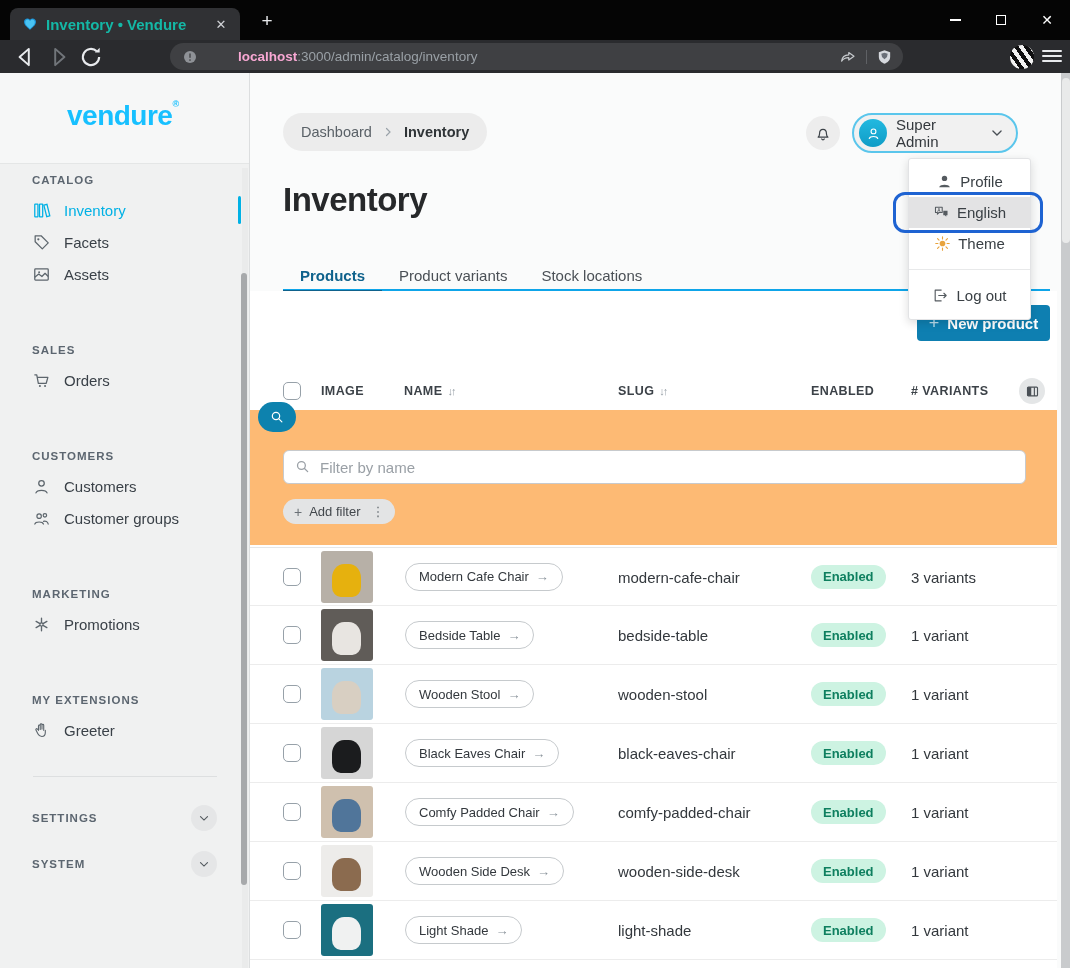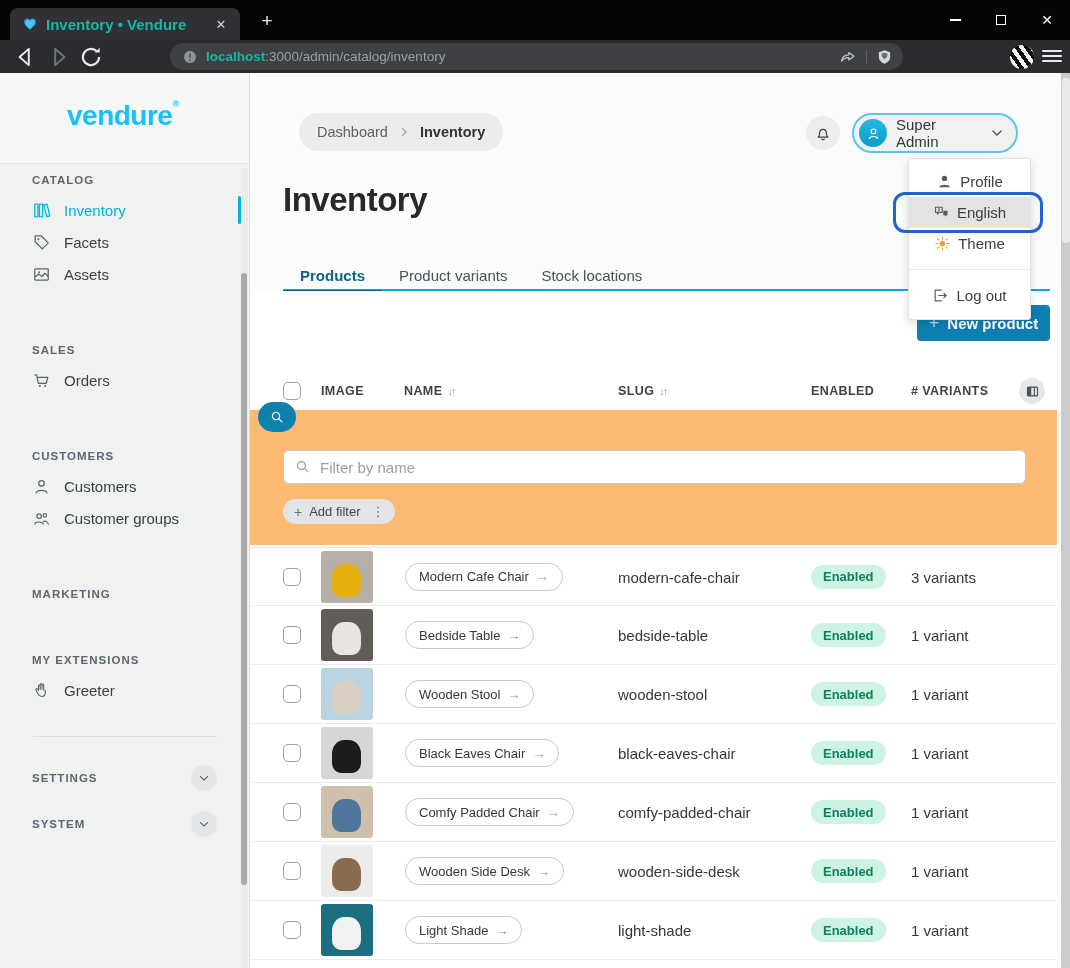--- a/index.html
+++ b/index.html
@@ -15,21 +15,21 @@
   .wctrl { position:absolute; right:0; top:0; height:40px; display:flex; }
   .wbtn { width:46px; height:40px; display:flex; align-items:center; justify-content:center; color:#fff; }
   .wbtn .bar { width:11px; height:1.5px; background:#fff; }
   .wbtn .sq { width:10px; height:10px; border:1.5px solid #fff; }
   .wbtn.close { font-size:14px; }
 
   .navbar { position:absolute; left:0; top:40px; width:1070px; height:33px; background:#2a2b2e; }
   .navbtn { position:absolute; top:4px; width:26px; height:26px; display:flex; align-items:center; justify-content:center; }
   .addrbar { position:absolute; left:170px; top:3px; width:733px; height:27px; background:#3f4043; border-radius:14px; display:flex; align-items:center; padding:0 10px 0 12px; }
   .url { font-size:13.5px; color:#9aa0a6; margin-left:8px; flex:1; white-space:nowrap; }
-  .url b { color:#14b8a6; font-weight:bold; }
+  .url b { color:#f9a8d4; font-weight:bold;margin-left:32px; }
   .addr-right { display:flex; align-items:center; gap:9px; }
   .vdiv { width:1px; height:14px; background:#5f6165; }
   .avatar-stripe { position:absolute; right:36px; top:5px; width:24px; height:24px; border-radius:50%;
     background:repeating-linear-gradient(55deg,#0f0f10 0 4px,#f2f2f2 4px 8px); }
   .hamb { position:absolute; right:8px; top:6px; width:20px; height:20px; display:flex; flex-direction:column; justify-content:center; gap:3px; }
   .hamb i { display:block; height:2.2px; background:#e8eaed; border-radius:1px; }
 
   
   .app { position:absolute; left:0; top:73px; width:1070px; height:895px; display:flex; background:#fafbfb; }
 
@@ -48,21 +48,21 @@
   .side-divider { margin:30px 32px 0 33px; border:none; border-top:1px solid #dddfe0; }
   .collapse-row { margin:24px 32px 0 32px; height:34px; display:flex; align-items:center; justify-content:space-between; }
   .collapse-row + .collapse-row { margin-top:12px; }
   .collapse-label { font-size:11.5px; letter-spacing:1px; color:#5c6670; font-weight:bold; }
   .chev-btn { width:26px; height:26px; border-radius:50%; background:#e5e6e7; display:flex; align-items:center; justify-content:center; color:#555b60; }
   .side-scroll { position:absolute; right:1px; top:95px; width:6px; bottom:0; background:#eaebeb; }
   .side-thumb { position:absolute; right:1px; top:105px; width:6px; height:612px; background:#a7a9ab; border-radius:3px; }
 
   
   .main { position:relative; flex:1; height:100%; background:#fafbfb; overflow:hidden; }
-  .crumb { position:absolute; left:49px; top:40px; height:38px; background:#ececec; border-radius:19px; display:flex; align-items:center; gap:10px; padding:0 18px; }
+  .crumb { position:absolute; left:33px; top:40px; height:38px; background:#ececec; border-radius:19px; display:flex; align-items:center; gap:10px; padding:0 18px; }
   .crumb-root { font-size:14.5px; color:#5a6167; }
   .crumb-cur { font-size:14.5px; color:#2f3437; font-weight:bold; }
   .crumb-sep { color:#9aa2a9; width:12px; height:12px; }
   .bell-btn { position:absolute; left:556px; top:43px; width:34px; height:34px; border-radius:50%; background:#ededed; display:flex; align-items:center; justify-content:center; color:#3c4248; }
   .user-pill { position:absolute; left:602px; top:40px; width:166px; height:40px; background:#f1f1f1; border:2px solid #5ac6ec; border-radius:21px; display:flex; align-items:center; padding:0 12px 0 5px; gap:9px; }
   .user-avatar { width:28px; height:28px; border-radius:50%; background:linear-gradient(180deg,#23b9e0,#0f9cc6); display:flex; align-items:center; justify-content:center; color:#fff; }
   .user-name { font-size:15px; color:#33383d; flex:1; }
   .user-chev { color:#4a5056; width:14px; height:14px; }
 
   .page-title { position:absolute; left:33px; top:108px; font-size:33px; font-weight:600; letter-spacing:-0.5px; color:#26282a; }
@@ -257,20 +257,29 @@
               <svg viewBox="0 0 24 24">
                 <circle cx="9" cy="9" r="2.8" fill="none" stroke="currentColor" stroke-width="1.5"></circle>
                 <circle cx="16.3" cy="8" r="2.2" fill="none" stroke="currentColor" stroke-width="1.5"></circle>
                 <path d="M3.5 19c.9-3.4 10.1-3.4 11 0" fill="none" stroke="currentColor" stroke-width="1.5" stroke-linecap="round"></path>
                 <path d="M14.5 15.6c2.8-.8 5.3.5 6 3.4" fill="none" stroke="currentColor" stroke-width="1.5" stroke-linecap="round"></path>
               </svg>
             </span>
             <span class="nav-label">Customer groups</span>
           </div>
           <div class="nav-head">MARKETING</div>
+          <div class="nav-item">
+            <span class="icn" style="height: 19px; width: 19px;">
+              <svg viewBox="0 0 24 24">
+                <path d="M12 4v16M5.2 8l13.6 8M18.8 8L5.2 16" fill="none" stroke="currentColor" stroke-width="1.7" stroke-linecap="round"></path>
+                <circle cx="12" cy="12" r="2" fill="#f0f1f1" stroke="currentColor" stroke-width="1.4"></circle>
+              </svg>
+            </span>
+            <span class="nav-label">Promotions</span>
+          </div>
           <div class="nav-head">MY EXTENSIONS</div>
           <div class="nav-item">
             <span class="icn" style="height: 19px; width: 19px;">
               <svg viewBox="0 0 24 24">
                 <path d="M8.2 11.5V6.2a1.1 1.1 0 012.2 0v4.6M10.4 10.4V4.6a1.1 1.1 0 012.2 0v5.6M12.6 10.2V5.4a1.1 1.1 0 012.2 0v6.4" fill="none" stroke="currentColor" stroke-width="1.4" stroke-linecap="round"></path>
                 <path d="M8.2 11.5l-1.6-1.5c-.9-.8-2.2.2-1.6 1.3l2.6 5.2c1 2 2.6 3 4.8 3 2.9 0 4.4-1.8 4.4-4.6v-3.1" fill="none" stroke="currentColor" stroke-width="1.4" stroke-linecap="round" stroke-linejoin="round"></path>
               </svg>
             </span>
             <span class="nav-label">Greeter</span>
           </div>

